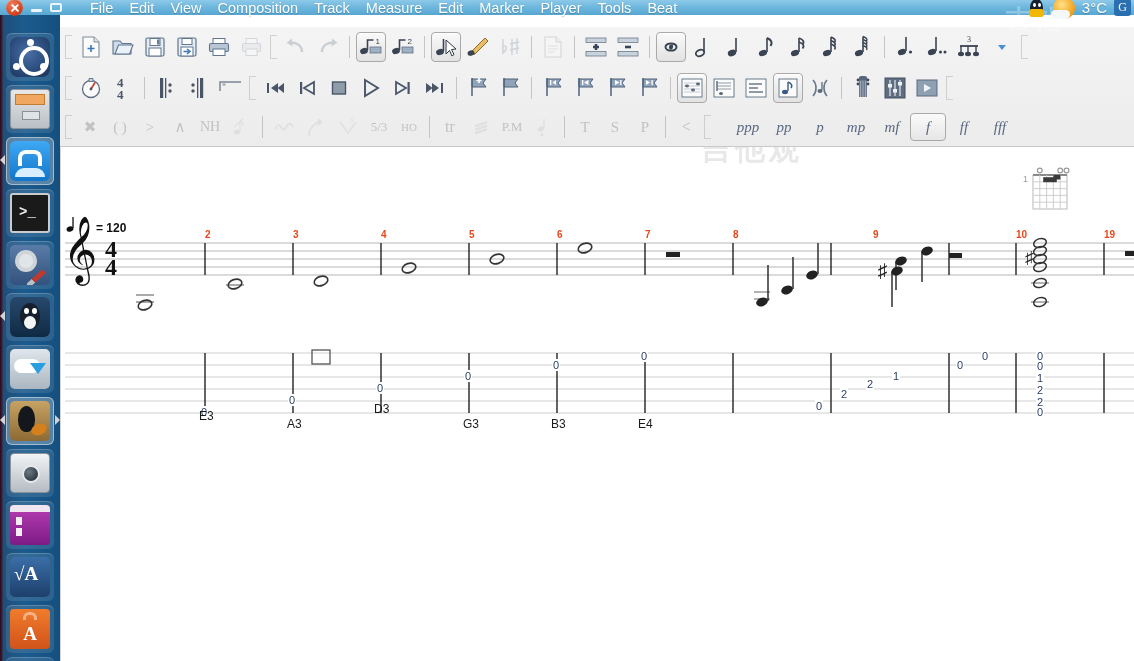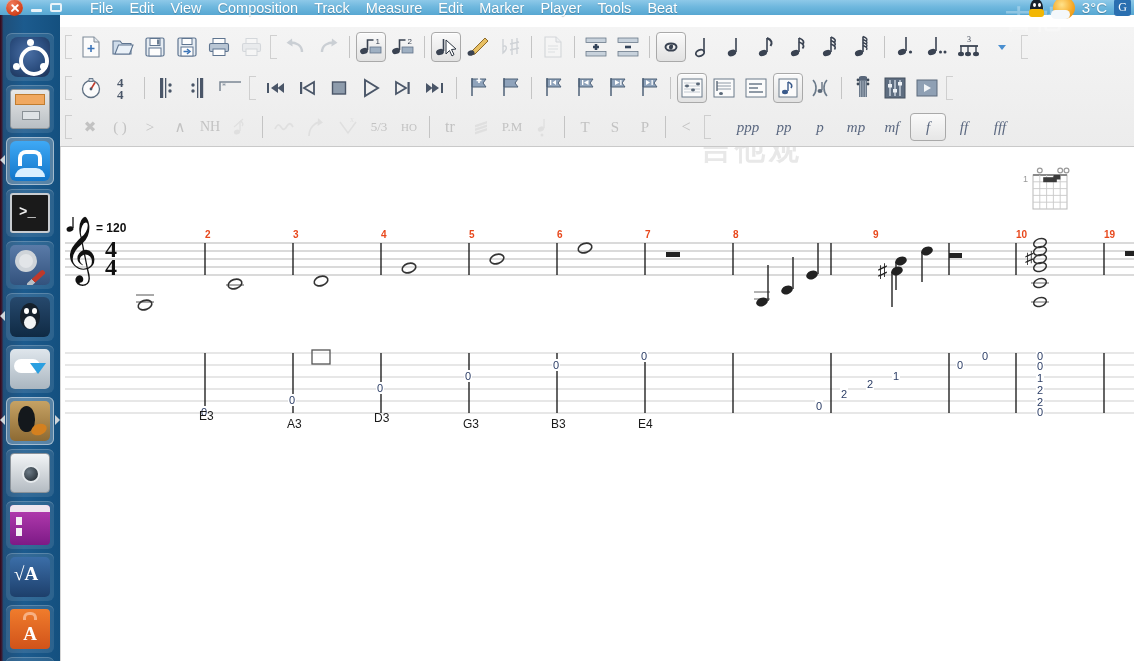--- a/index.html
+++ b/index.html
@@ -1006,20 +1006,20 @@
 
     <div class="fretnum" style="left:975px;top:203px;">0</div>
     <div class="fretnum" style="left:975px;top:213px;">0</div>
     <div class="fretnum" style="left:975px;top:225px;">1</div>
     <div class="fretnum" style="left:975px;top:237px;">2</div>
     <div class="fretnum" style="left:975px;top:249px;">2</div>
     <div class="fretnum" style="left:975px;top:259px;">0</div>
 
     <div class="notename" style="left:138px;top:262px;">E3</div>
     <div class="notename" style="left:226px;top:270px;">A3</div>
-    <div class="notename" style="left:313px;top:264px;">D3</div>
+    <div class="notename" style="left:313px;top:255px;">D3</div>
     <div class="notename" style="left:402px;top:270px;">G3</div>
     <div class="notename" style="left:490px;top:270px;">B3</div>
     <div class="notename" style="left:577px;top:270px;">E4</div>
 
   </div>
 
 </div>
 
 </body></html>

